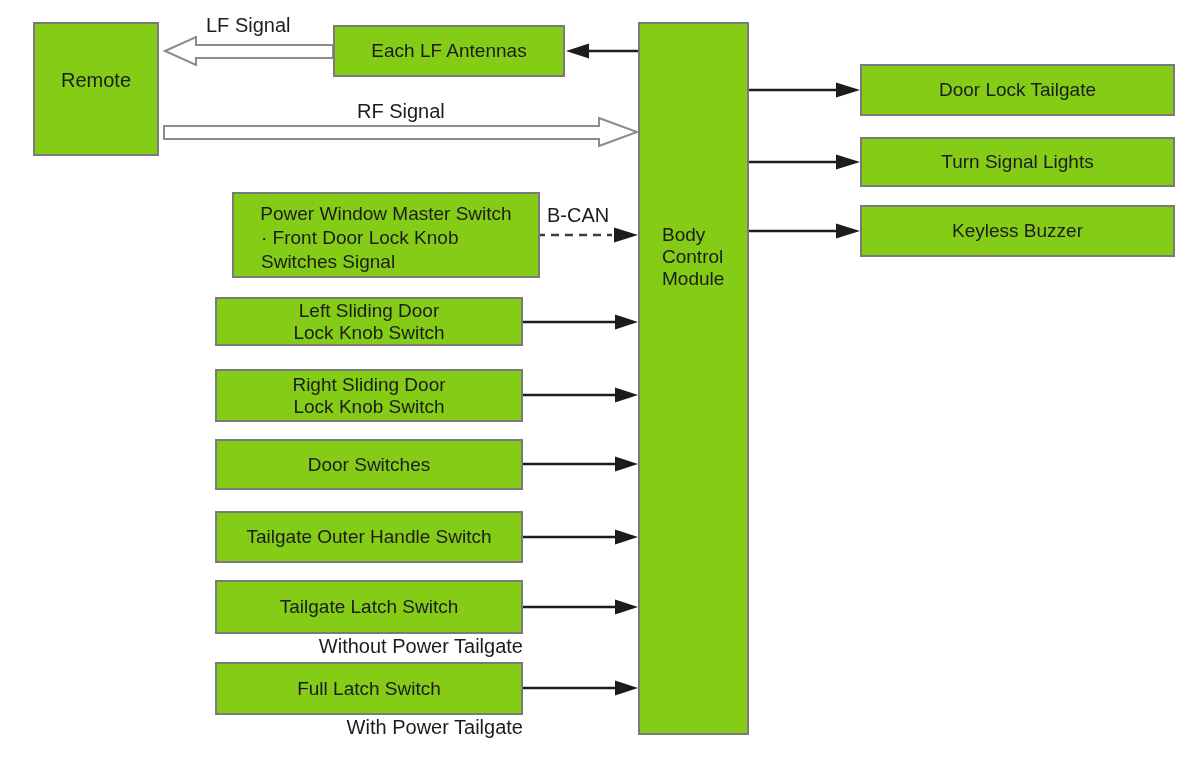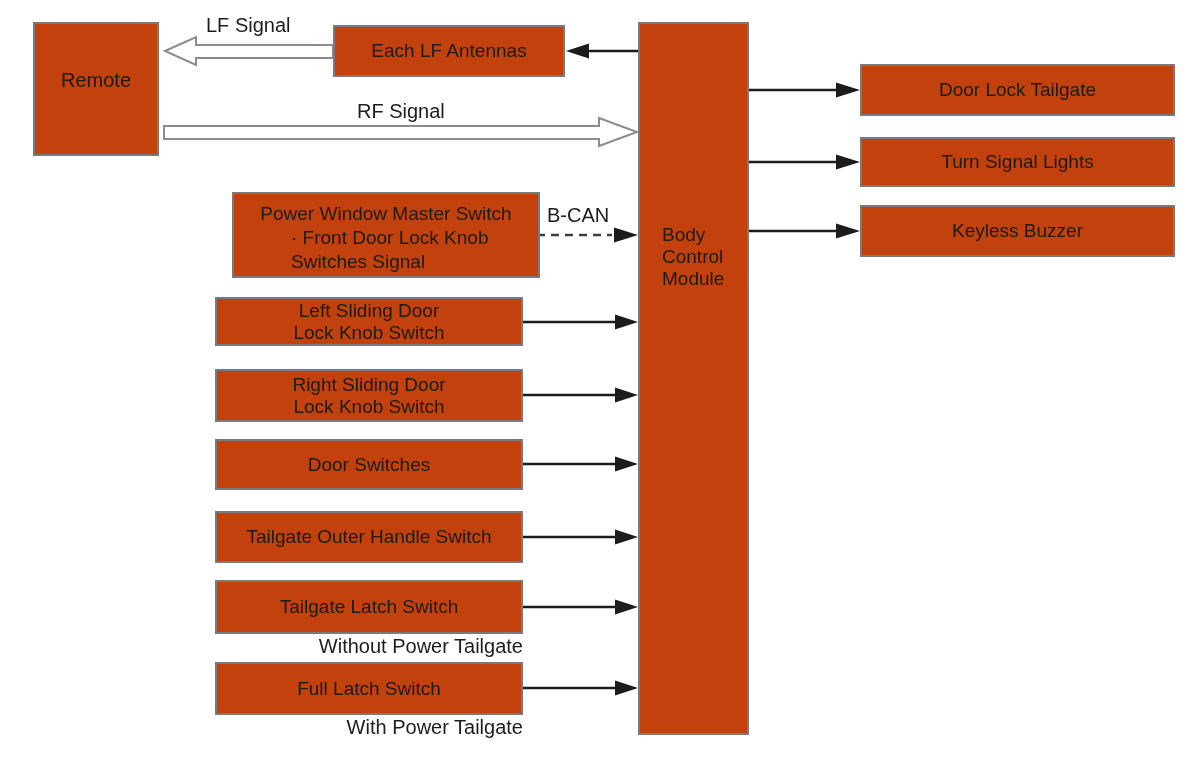--- a/index.html
+++ b/index.html
@@ -12,21 +12,21 @@
     position: relative;
     width: 1200px;
     height: 758px;
     background: #ffffff;
     overflow: hidden;
     color: #1c1c1c;
   }
   .box {
     position: absolute;
     box-sizing: border-box;
-    background: #c2410c;
+    background: #84cc16;
     border: 2px solid #7a7a7a;
     display: flex;
     flex-direction: column;
     align-items: center;
     justify-content: center;
     text-align: center;
     font-size: 19px;
     line-height: 22px;
     color: #1c1c1c;
     z-index: 2;
@@ -39,21 +39,21 @@
     color: #1c1c1c;
     z-index: 3;
   }
   
   .b-remote   { left: 33px;  top: 22px;  width: 126px; height: 134px; padding-bottom: 18px; font-size: 20px; }
   .b-antennas { left: 333px; top: 25px;  width: 232px; height: 52px; }
   .b-bcm      { left: 638px; top: 22px;  width: 111px; height: 713px; display: block; }
   .bcm-text   { position: absolute; left: 22px; top: 200px; text-align: left; font-size: 19px; line-height: 22px; }
   .b-pwms     { left: 232px; top: 192px; width: 308px; height: 86px; display: block; padding-top: 8px; }
   .pwms-title { display: block; text-align: center; line-height: 24px; }
-  .pwms-line  { display: block; text-align: left; padding-left: 57px; line-height: 24px; }
+  .pwms-line  { display: block; text-align: left; padding-left: 27px; line-height: 24px; }
   .b-ls       { left: 215px; top: 297px; width: 308px; height: 49px; }
   .b-rs       { left: 215px; top: 369px; width: 308px; height: 53px; }
   .b-ds       { left: 215px; top: 439px; width: 308px; height: 51px; }
   .b-tohs     { left: 215px; top: 511px; width: 308px; height: 52px; }
   .b-tls      { left: 215px; top: 580px; width: 308px; height: 54px; }
   .b-fls      { left: 215px; top: 662px; width: 308px; height: 53px; }
   .b-dla      { left: 860px; top: 64px;  width: 315px; height: 52px; }
   .b-tsl      { left: 860px; top: 137px; width: 315px; height: 50px; }
   .b-kb       { left: 860px; top: 205px; width: 315px; height: 52px; }
   

